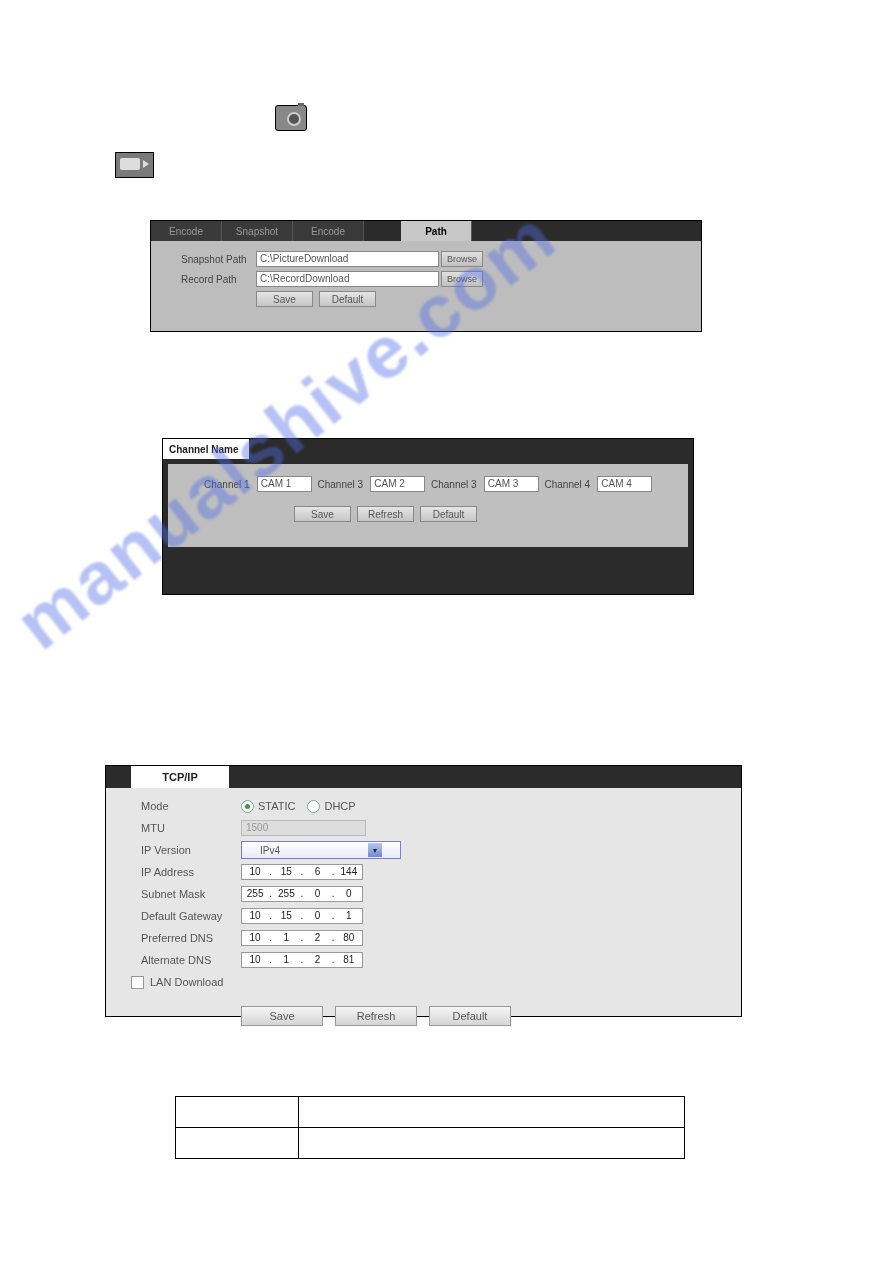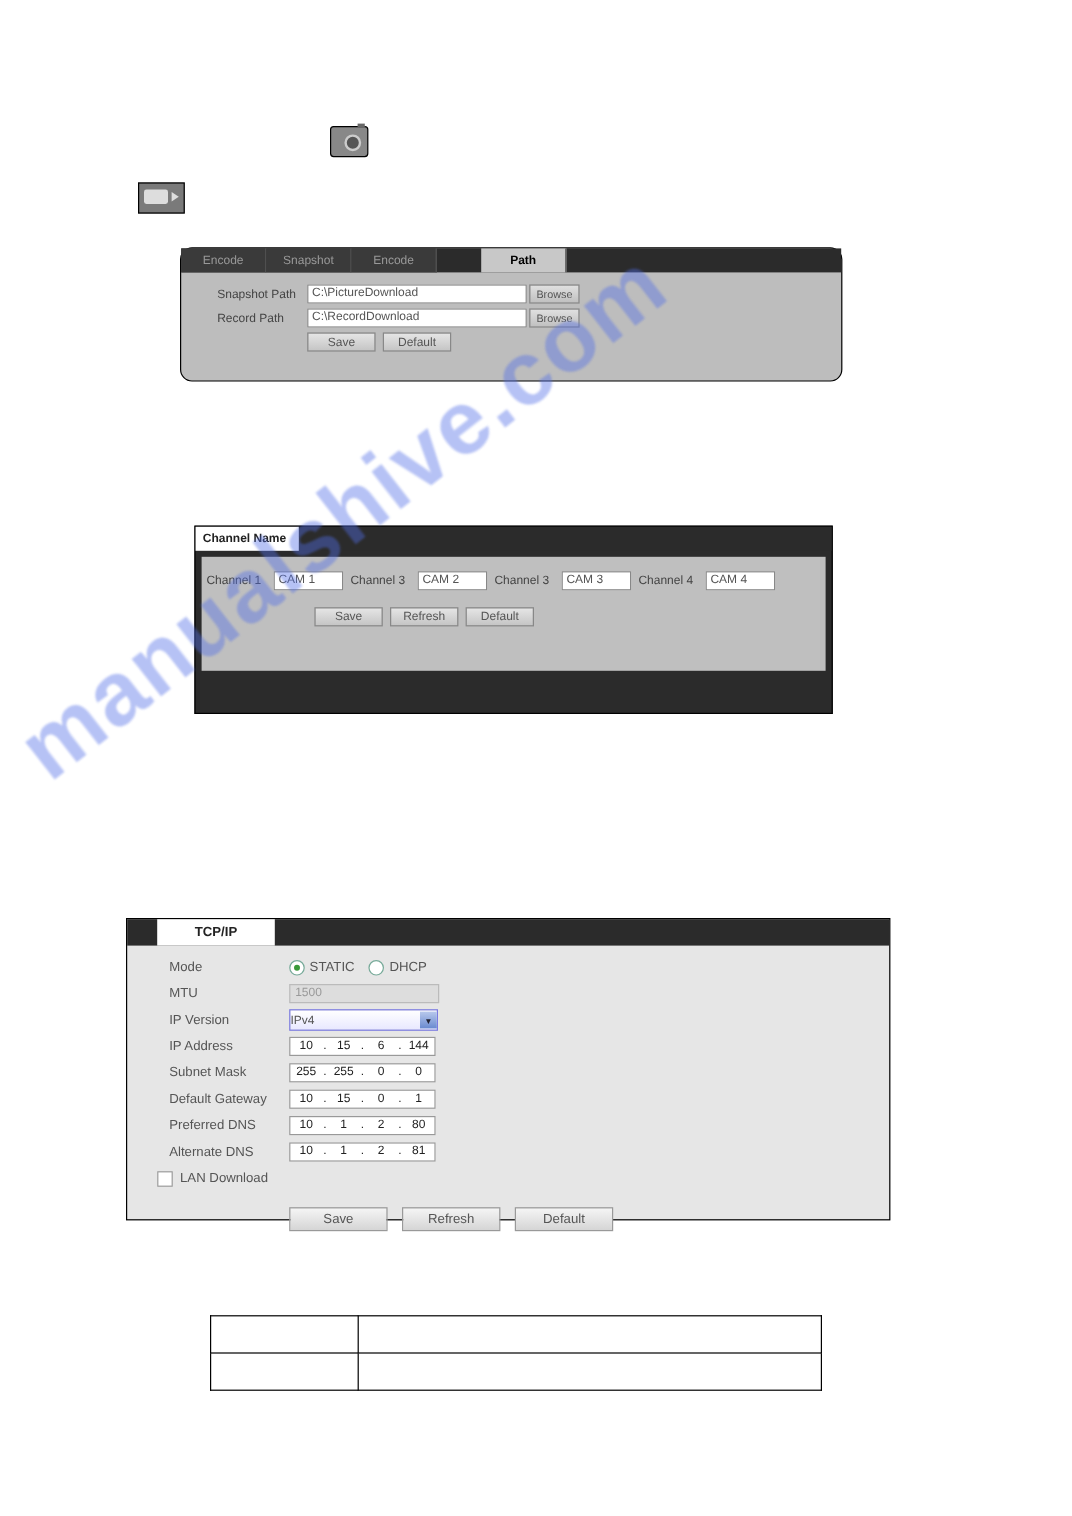--- a/index.html
+++ b/index.html
@@ -1,55 +1,55 @@
 <!DOCTYPE html>
 <html><head>
 <meta charset="utf-8">
 <style>
   html, body { margin:0; padding:0; background:#fff; font-family: Arial, Tahoma, sans-serif; font-size:11px; color:#555; width:893px; }
   .page { position:relative; width:893px; height:1263px; }
   .screenshot { border:1px solid #000; position:absolute; }
 
   
-  .s1 { left:150px; top:206px; width:550px; height:110px; background:#bdbdbd;border-radius:10px; }
+  .s1 { left:150px; top:220px; width:550px; height:110px; background:#bdbdbd; }
   .s1 .tabbar { height:20px; background:#2b2b2b; display:flex; }
   .s1 .tab { width:70px; height:20px; border-right:1px solid #555; display:flex; align-items:center; justify-content:center; color:#999; font-size:10px; background:#3a3a3a; }
   .s1 .tab.active { background:#c8c8c8; color:#000; font-weight:bold;margin-left:37px; }
   .s1 .body { padding:10px 30px; }
   .s1 .row { display:flex; align-items:center; margin-bottom:4px; }
   .s1 .lbl { width:75px; color:#444; font-size:10px; }
   .s1 .inp { width:175px; height:14px; border:1px solid #888; background:#fff; padding:0 3px; font-size:10px; line-height:14px; }
   .s1 .browse { margin-left:2px; width:40px; height:14px; border:1px solid #888; background:linear-gradient(#e0e0e0,#c0c0c0); font-size:9px; display:flex; align-items:center; justify-content:center; }
   .s1 .wbtn { width:55px; height:14px; border:1px solid #888; background:linear-gradient(#e5e5e5,#c5c5c5); font-size:10px; display:flex; align-items:center; justify-content:center; margin-right:6px;}
   .s1 .btnrow { display:flex; margin-left:75px; margin-top:4px;}
 
   
   .s2 { left:162px; top:438px; width:530px; height:155px; background:#2b2b2b; }
   .s2 .tabzone { height:20px; background:#2b2b2b; }
   .s2 .tab { width:80px; height:20px; background:#fff; color:#222; font-weight:bold; font-size:10px; display:flex;align-items:center; padding-left:6px; }
-  .s2 .panel { margin:5px; height:95px; background:#bfbfbf; padding:12px 4px; box-sizing:border-box;}
+  .s2 .panel { margin:5px; height:83px; background:#bfbfbf; padding:12px 36px; box-sizing:border-box;}
   .s2 .chrow { display:flex; align-items:center; gap:6px; }
   .s2 .chlbl { color:#444; font-size:10px; width:50px; }
   .s2 .chinp { width:50px; height:14px; border:1px solid #888; background:#fff; padding:0 3px; font-size:10px; line-height:14px; }
   .s2 .btnrow { display:flex; gap:6px; margin:14px 0 0 90px; }
   .s2 .wbtn { width:55px; height:14px; border:1px solid #888; background:linear-gradient(#e5e5e5,#c5c5c5); font-size:10px; display:flex; align-items:center; justify-content:center;}
 
   
   .s3 { left:105px; top:765px; width:635px; height:250px; background:#e6e6e6; }
   .s3 .tabbar { height:22px; background:#2b2b2b; }
   .s3 .tab { width:98px; height:22px; background:#fff; color:#222; font-weight:bold; font-size:11px; display:flex;align-items:center; justify-content:center; margin-left:25px;}
   .s3 .body { padding:10px 35px; }
   .s3 .row3 { display:flex; align-items:center; margin-bottom:6px; height:16px;}
   .s3 .lbl3 { width:100px; color:#555; font-size:11px; }
   .s3 .radio { width:11px; height:11px; border:1px solid #7a9; border-radius:50%; display:inline-flex; align-items:center; justify-content:center; margin-right:4px; background:#fff;}
   .s3 .radio.checked::after{content:""; width:5px; height:5px; border-radius:50%; background:#3a9a3a;}
   .s3 .radiolabel { color:#555; font-size:11px; margin-right:12px;}
   .s3 .inp3 { width:115px; height:14px; border:1px solid #999; background:#fff; padding:0 4px; font-size:10px; line-height:14px;}
   .s3 .inp3.dis { background:#ddd; color:#999; border-color:#bbb;}
-  .s3 .sel3 { width:122px; height:16px; border:1px solid #7a7ae0; background:linear-gradient(#fff,#e8e8ff); padding:0 0; font-size:10px; display:flex; align-items:center; justify-content:space-between;}
+  .s3 .sel3 { width:122px; height:16px; border:1px solid #7a7ae0; background:linear-gradient(#fff,#e8e8ff); padding:0 18px; font-size:10px; display:flex; align-items:center; justify-content:space-between;}
   .s3 .arrow { width:14px; height:14px; background:linear-gradient(#b8c8ec,#6a8ad0); display:flex;align-items:center;justify-content:center; font-size:8px; color:#223;}
   .s3 .ipbox { display:flex; width:120px; height:14px; border:1px solid #999; background:#fff;}
   .s3 .ipseg { flex:1; text-align:center; font-size:10px; line-height:14px; color:#222;}
   .s3 .ipdot { width:5px; text-align:center; font-size:10px; line-height:14px; color:#222;}
   .s3 .cbk { width:11px; height:11px; border:1px solid #999; background:#fff; margin-right:6px;}
   .s3 .btnrow { display:flex; gap:12px; margin:16px 0 0 100px; }
   .s3 .bbtn { width:80px; height:18px; border:1px solid #999; background:linear-gradient(#f5f5f5,#d5d5d5); font-size:11px; display:flex; align-items:center; justify-content:center;}
 
   
   .camicon-still { position:absolute; left:275px; top:105px; width:30px; height:24px; background:#888; border:1px solid #000; border-radius:3px;}

